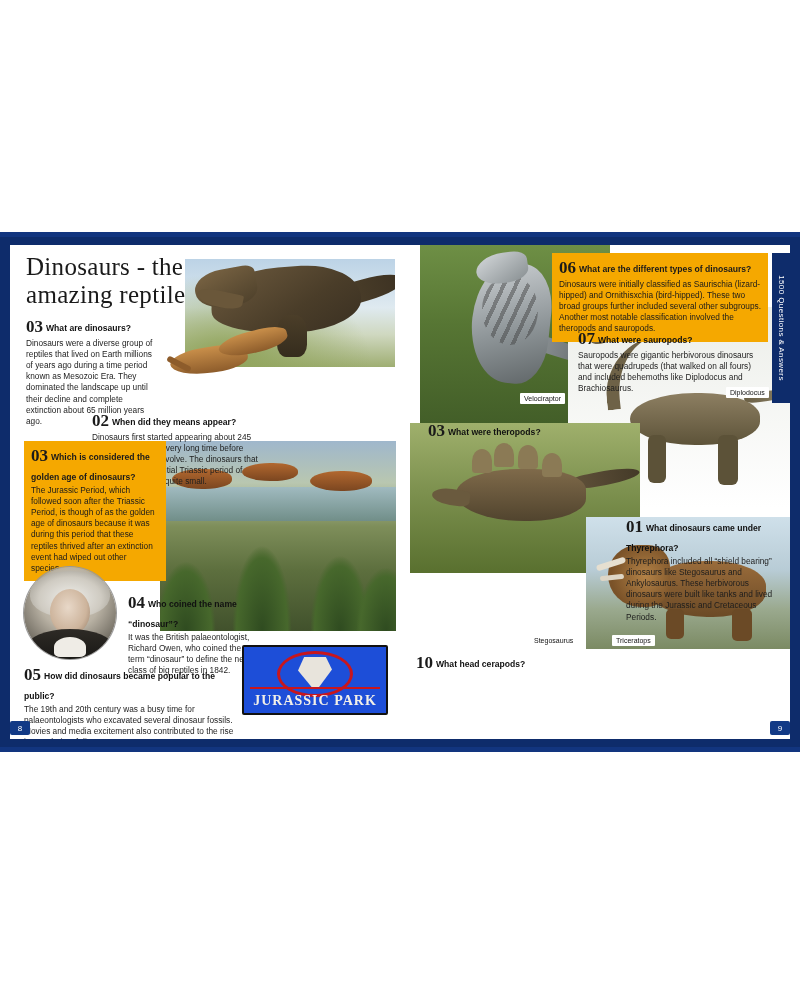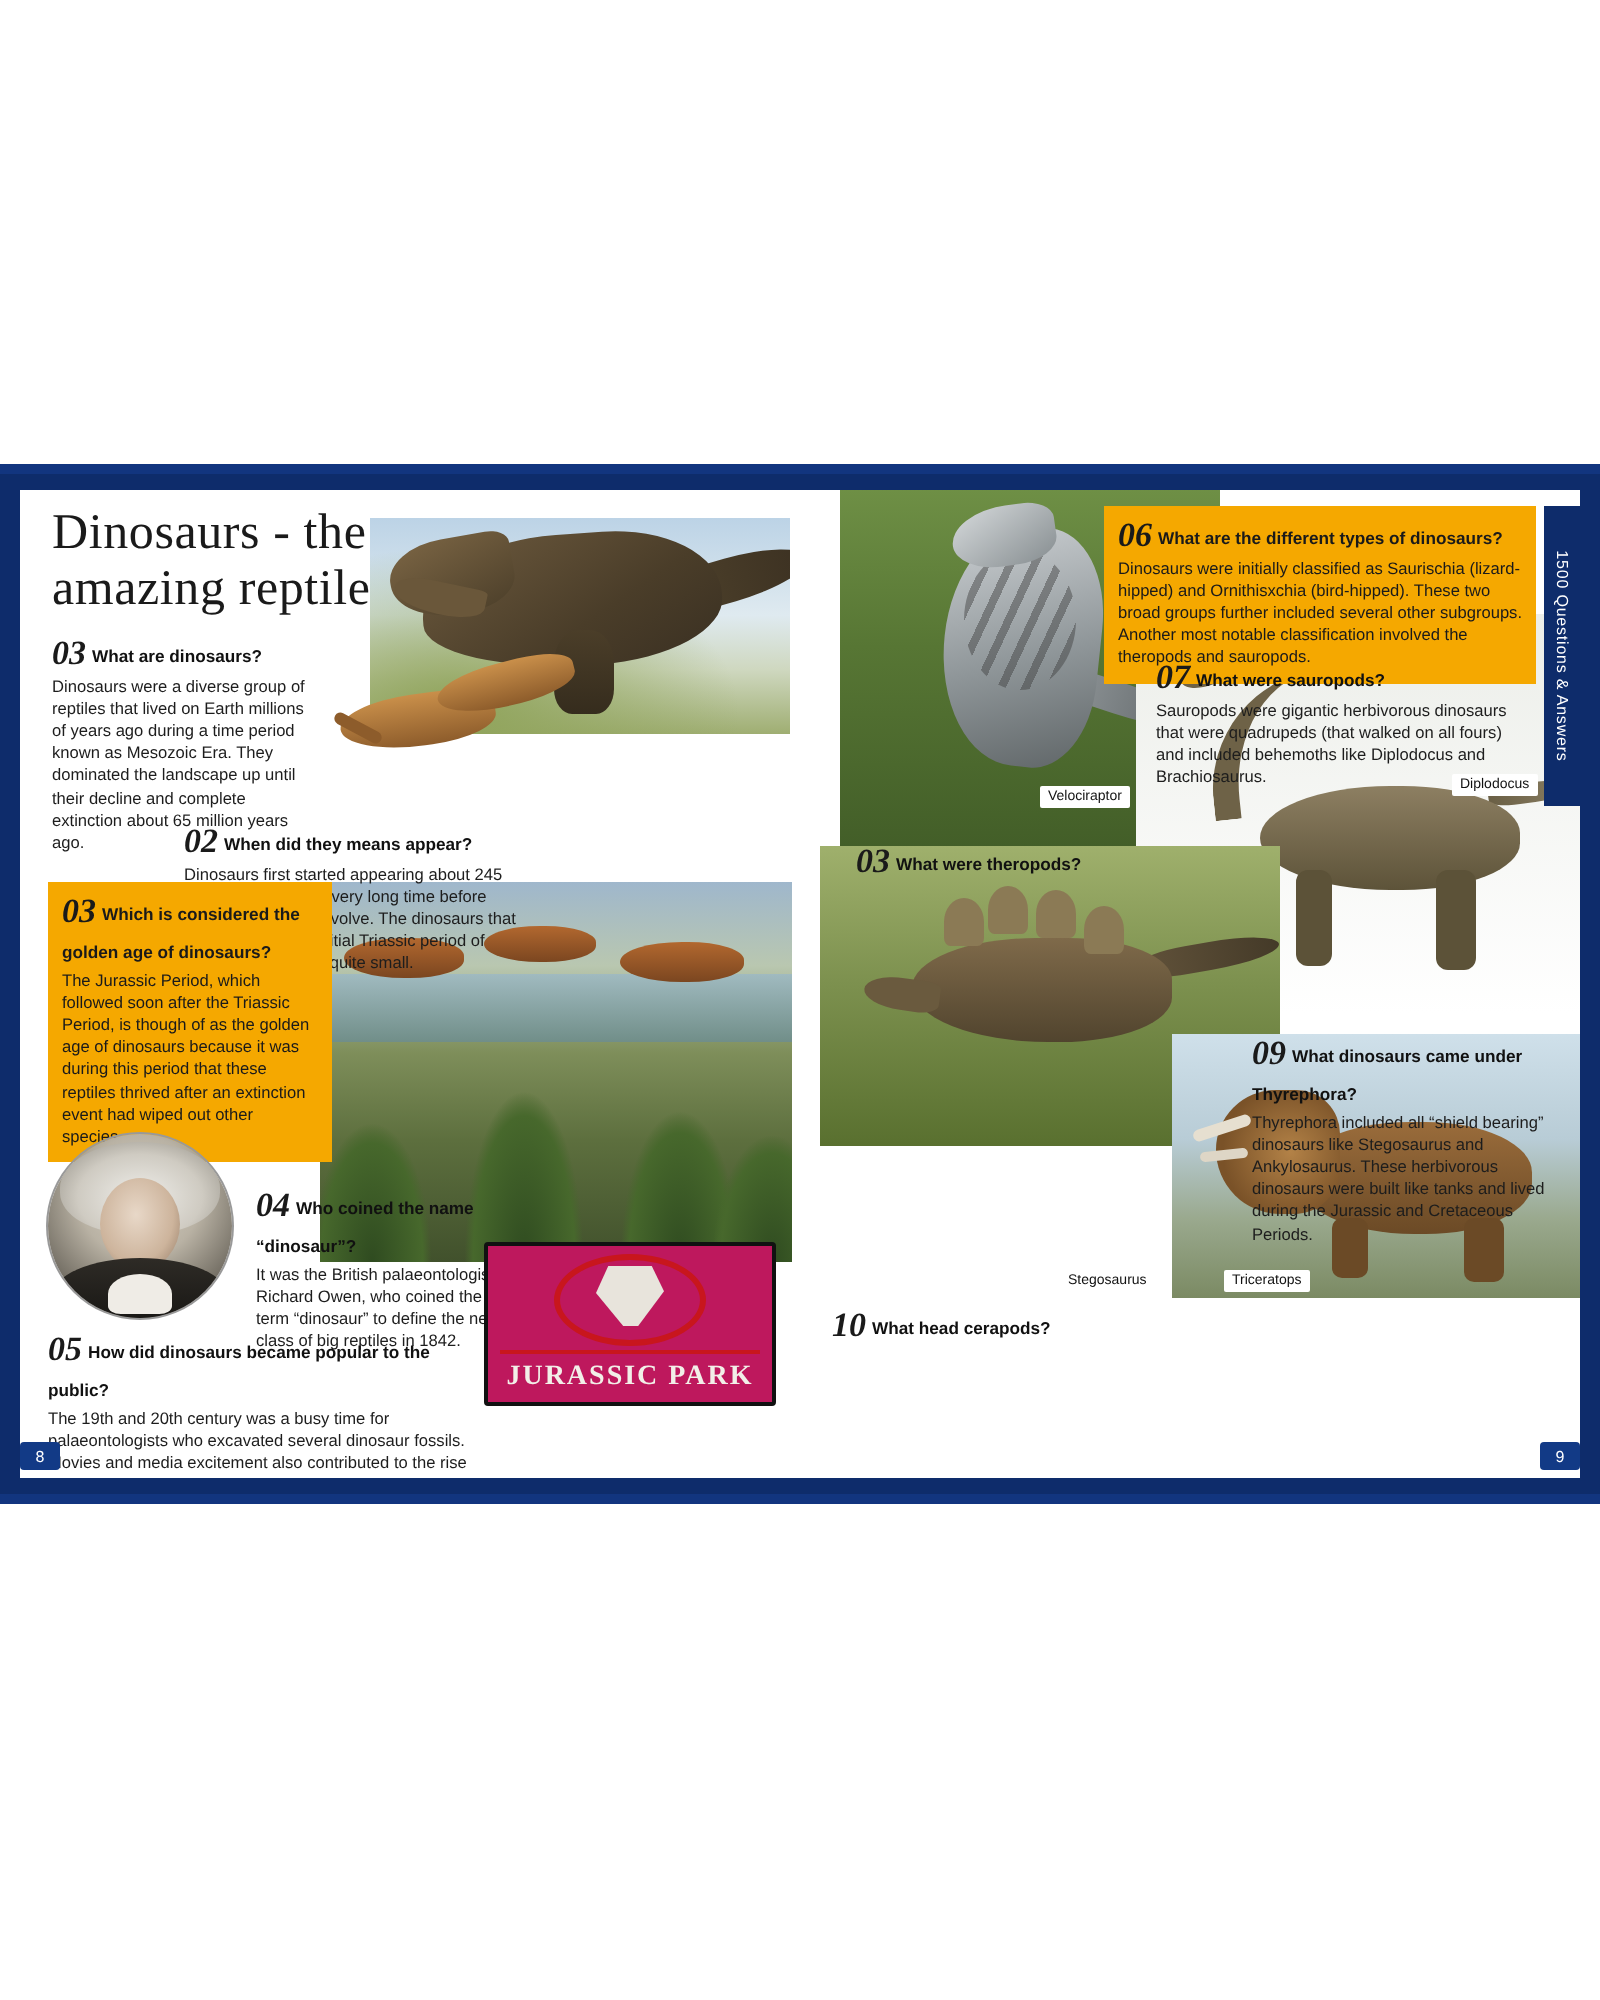--- a/index.html
+++ b/index.html
@@ -30,21 +30,20 @@
   .title{
     position:absolute;left:16px;top:8px;width:230px;
     font-family:"Liberation Serif", serif;
     font-size:25px;line-height:1.12;
     color:#1a1a1a;
     letter-spacing:.3px;
   }
   .qblock{position:absolute;}
   .qnum{
     font-family:"Liberation Serif", serif;
-    font-style:italic;
     font-size:17px;
     color:#1a1a1a;
     font-weight:bold;
     margin-right:3px;
     vertical-align:-1px;
     text-align:center;
   }
   .qtitle{
     font-size:8.6px;font-weight:bold;color:#111;
   }
@@ -80,22 +79,22 @@
     background:linear-gradient(#2e2b26,#141311);
     border-radius:50% 50% 0 0;
   }
   .portrait .collar{
     position:absolute;left:30px;bottom:2px;width:32px;height:20px;
     background:#efece6;
     border-radius:50% 50% 20% 20%;
   }
 
   .jp-logo{
-    position:absolute;left:232px;top:376px;width:146px;height:82px;
-    background:#be185d;
+    position:absolute;left:232px;top:400px;width:146px;height:70px;
+    background:#1d4ed8;
     border:2px solid #111;
     box-sizing:border-box;
     overflow:hidden;
     border-radius:2px;
   }
   .jp-logo .ring{
     position:absolute;left:50%;top:4px;transform:translateX(-50%);
     width:70px;height:40px;border:3px solid #c8161d;border-radius:50%;
   }
   .jp-logo .skull{
@@ -447,21 +446,21 @@
     <div class="qblock" style="left:178px;top:84px;width:182px;">
       <span class="qnum">07</span><span class="qtitle">What were sauropods?</span>
       <div class="qbody">Sauropods were gigantic herbivorous dinosaurs that were quadrupeds (that walked on all fours) and included behemoths like Diplodocus and Brachiosaurus.</div>
     </div>
 
     <div class="qblock" style="left:28px;top:176px;width:162px;">
       <span class="qnum">03</span><span class="qtitle">What were theropods?</span>
     </div>
 
     <div class="qblock" style="left:226px;top:272px;width:158px;">
-      <span class="qnum">09</span><span class="qtitle">What dinosaurs came under Thyrephora?</span>
+      <span class="qnum">01</span><span class="qtitle">What dinosaurs came under Thyrephora?</span>
       <div class="qbody">Thyrephora included all “shield bearing” dinosaurs like Stegosaurus and Ankylosaurus. These herbivorous dinosaurs were built like tanks and lived during the Jurassic and Cretaceous Periods.</div>
     </div>
 
     <div class="qblock" style="left:16px;top:408px;width:178px;">
       <span class="qnum">10</span><span class="qtitle">What head cerapods?</span>
     </div>
 
     <div class="caption" style="left:120px;top:148px;">Velociraptor</div>
     <div class="caption" style="left:326px;top:142px;">Diplodocus</div>
     <div class="caption" style="left:130px;top:390px;">Stegosaurus</div>

